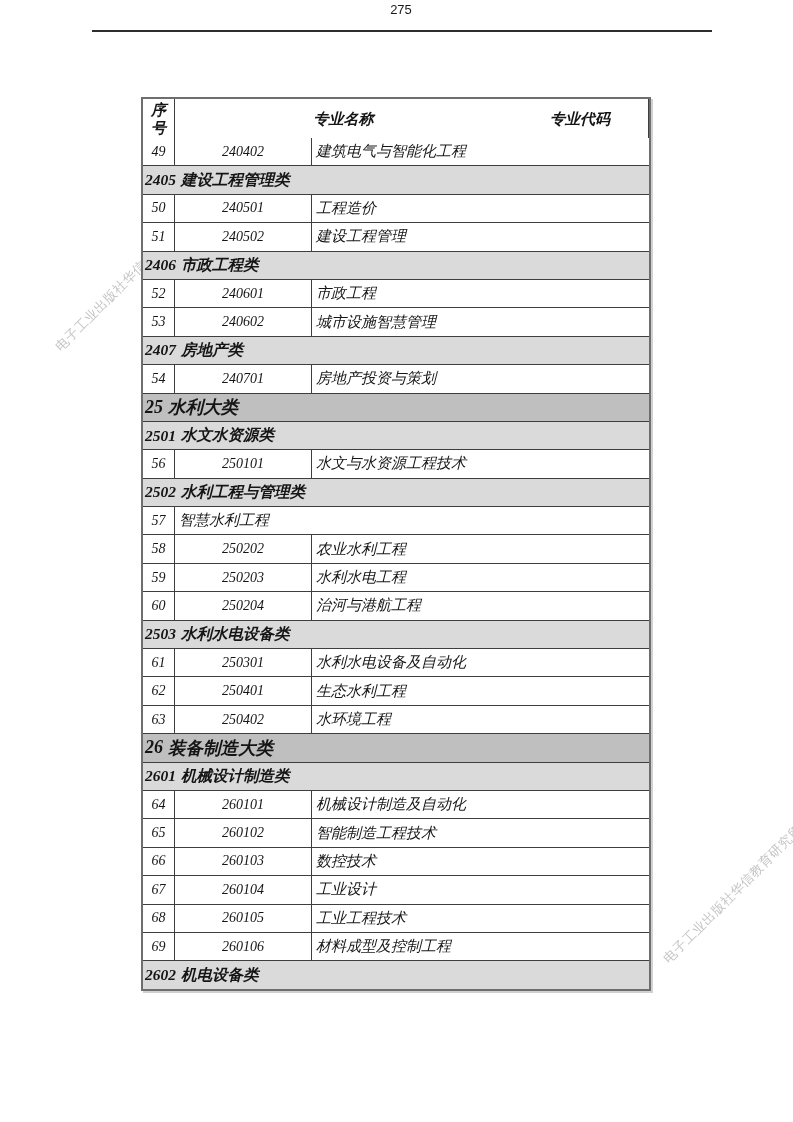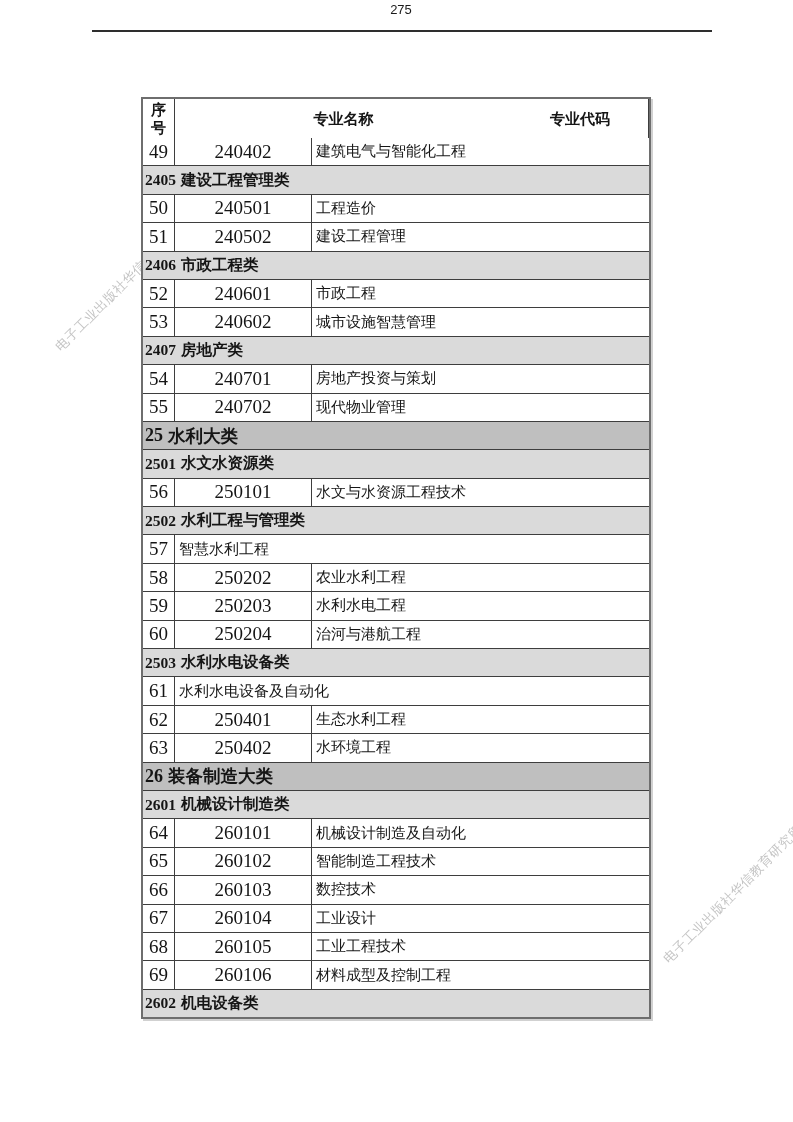--- a/index.html
+++ b/index.html
@@ -26,32 +26,33 @@
     font:13px "Liberation Sans", sans-serif;letter-spacing:.5px;
     transform:rotate(-45deg);transform-origin:0 50%;z-index:0;user-select:none;
   }
   .wm-left{left:58px;top:340px;}
   .wm-right{left:666px;top:952px;}
   .tablewrap{
     position:absolute;left:141px;top:97px;width:506px;z-index:1;
     border:2px solid var(--outer);background:#3b82f6;
     box-shadow:2px 2px 0 rgba(0,0,0,.18);
     box-sizing:content-box;
+    font-style:italic;
   }
   .t-row{display:flex;height:27.4px;align-items:stretch;background:#fff;}
   .t-row + .t-row{border-top:1px solid var(--border);}
   .t-header{height:39px;font-family:"Liberation Sans", sans-serif;font-weight:bold;}
   .cell{display:flex;align-items:center;justify-content:center;box-sizing:border-box;overflow:hidden;}
   .c-no{width:32px;border-right:1px solid var(--border);flex:none;}
   .c-code{width:137px;border-right:1px solid var(--border);flex:none;}
   .c-name{flex:1;justify-content:flex-start;padding-left:4px;}
   .t-header .c-name{justify-content:center;padding-left:0;}
   .t-header .cell{font-size:15px;line-height:1.2;}
   .t-header .c-no{padding:0 7px;text-align:center;word-break:break-all;}
-  .data .c-no,.data .c-code{font-size:19px;font-family:"Liberation Serif", serif;}
+  .data .c-no,.data .c-code{font-size:14px;font-family:"Liberation Serif", serif;}
   .data .c-name{font-size:15px;}
   .c-band{width:100%;justify-content:flex-start;padding-left:2px;}
   .category .c-band{background:var(--catbg);}
   .major .c-band{background:var(--majbg);}
   .band-code{font-family:"Liberation Serif", serif;font-weight:bold;font-size:15.5px;margin-right:5px;}
   .band-label{font-family:"Liberation Sans", sans-serif;font-weight:bold;font-size:15.5px;text-align:right;}
   .major .band-code{font-size:18px;}
   .major .band-label{font-size:17.5px;}
 </style>
 </head>
@@ -111,25 +112,20 @@
         <div class="cell c-band">
           <span class="band-code">2407</span>
           <span class="band-label">房地产类</span>
         </div>
       </div>
       <div class="t-row data">
         <div class="cell c-no">54</div>
         <div class="cell c-code">240701</div>
         <div class="cell c-name">房地产投资与策划</div>
       </div>
-      <div class="t-row data">
-        <div class="cell c-no">55</div>
-        <div class="cell c-code">240702</div>
-        <div class="cell c-name">现代物业管理</div>
-      </div>
       <div class="t-row major">
         <div class="cell c-band">
           <span class="band-code">25</span>
           <span class="band-label">水利大类</span>
         </div>
       </div>
       <div class="t-row category">
         <div class="cell c-band">
           <span class="band-code">2501</span>
           <span class="band-label">水文水资源类</span>
@@ -166,20 +162,21 @@
         <div class="cell c-name">治河与港航工程</div>
       </div>
       <div class="t-row category">
         <div class="cell c-band">
           <span class="band-code">2503</span>
           <span class="band-label">水利水电设备类</span>
         </div>
       </div>
       <div class="t-row data">
         <div class="cell c-no">61</div>
+        <div class="cell c-code">250301</div>
         <div class="cell c-name">水利水电设备及自动化</div>
       </div>
       <div class="t-row data">
         <div class="cell c-no">62</div>
         <div class="cell c-code">250401</div>
         <div class="cell c-name">生态水利工程</div>
       </div>
       <div class="t-row data">
         <div class="cell c-no">63</div>
         <div class="cell c-code">250402</div>

